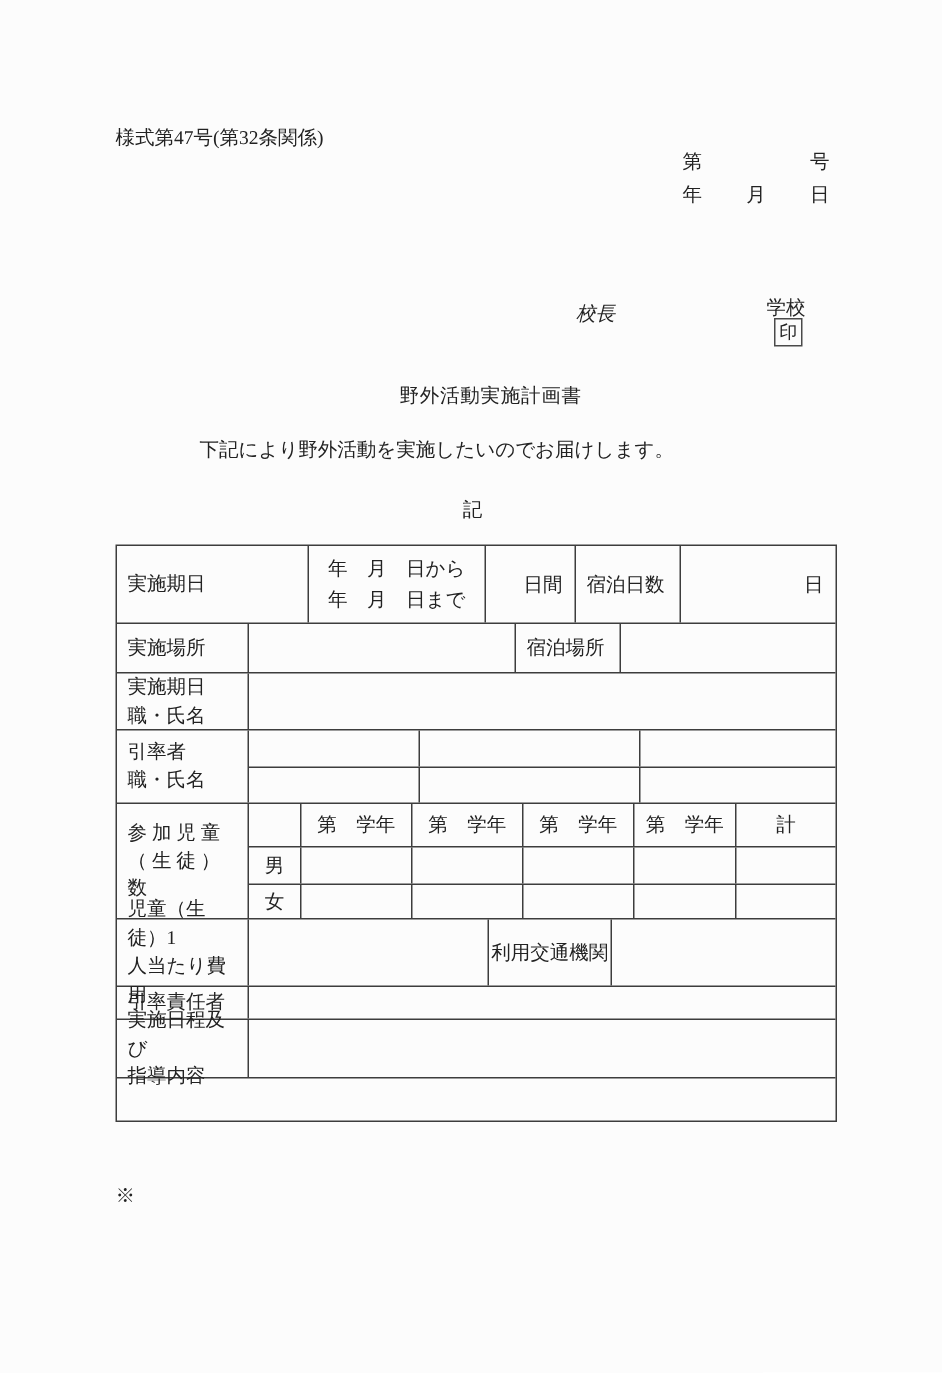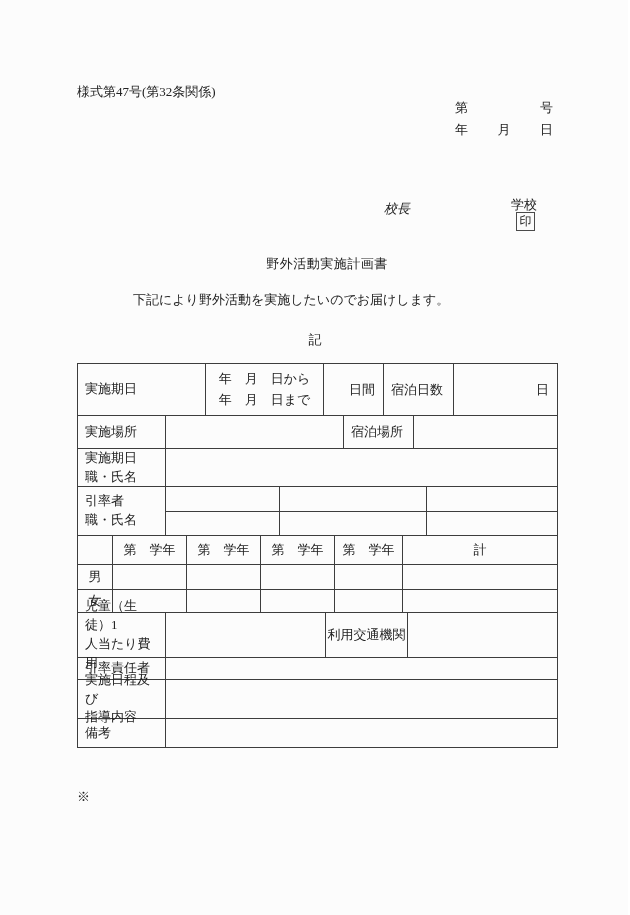--- a/index.html
+++ b/index.html
@@ -125,20 +125,24 @@
         </div>
         <div class="subrow" style="flex:1">
           <div class="cell" style="width:113px"></div>
           <div class="cell" style="width:147px"></div>
           <div class="cell" style="flex:1"></div>
         </div>
       </div>
     </div>
 
     <div class="row" style="height:77px">
+      <div class="cell label" style="width:87px">
+        <span>参 加 児 童</span>
+        <span>（ 生 徒 ） 数</span>
+      </div>
       <div class="cell subcol">
         <div class="subrow" style="height:28px">
           <div class="cell" style="width:34px"></div>
           <div class="cell center" style="width:74px">第　学年</div>
           <div class="cell center" style="width:74px">第　学年</div>
           <div class="cell center" style="width:74px">第　学年</div>
           <div class="cell center" style="width:68px">第　学年</div>
           <div class="cell center" style="flex:1">計</div>
         </div>
         <div class="subrow" style="height:25px">
@@ -181,23 +185,20 @@
 
     <div class="row" style="height:39px">
       <div class="cell label" style="width:87px">
         <span>実施日程及び</span>
         <span>指導内容</span>
       </div>
       <div class="cell" style="flex:1"></div>
     </div>
 
     <div class="row" style="height:29px">
-      <div class="cell label" style="width:87px">
-        <span>備考</span>
-      </div>
       <div class="cell" style="flex:1"></div>
     </div>
 
   </div>
 
   <div class="abs footnote">
     <span>※</span>
   </div>
 
 </div>

